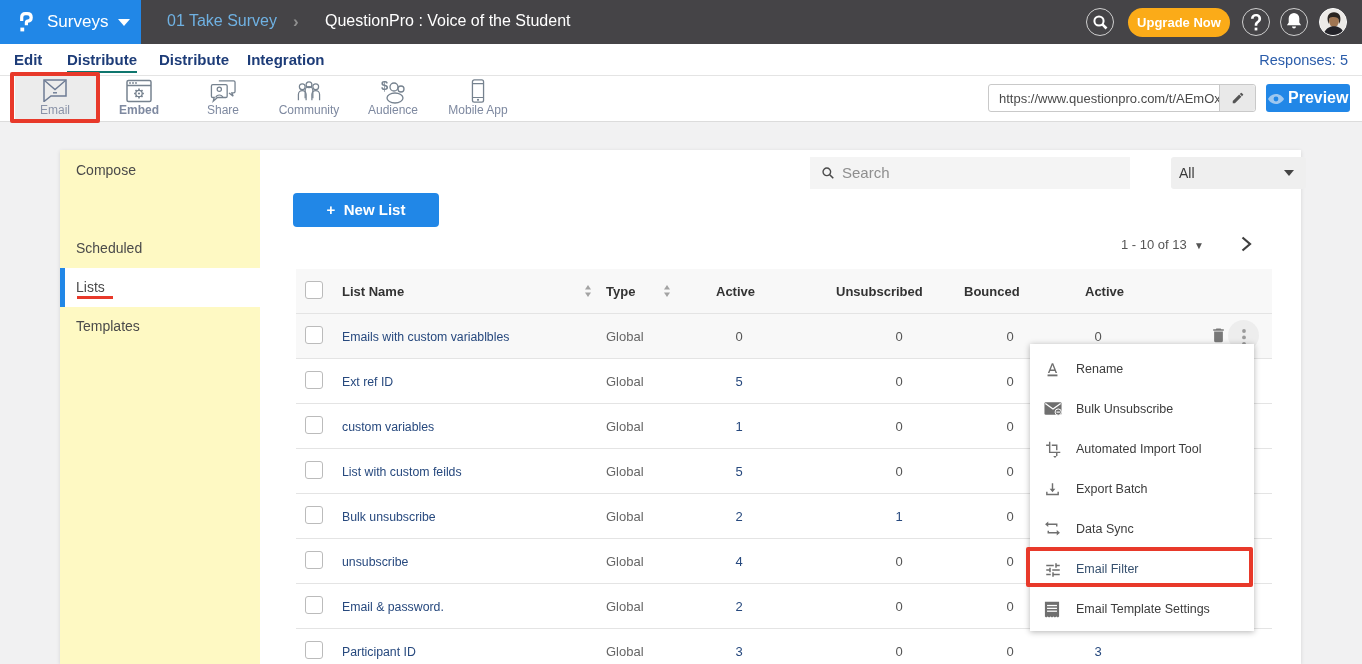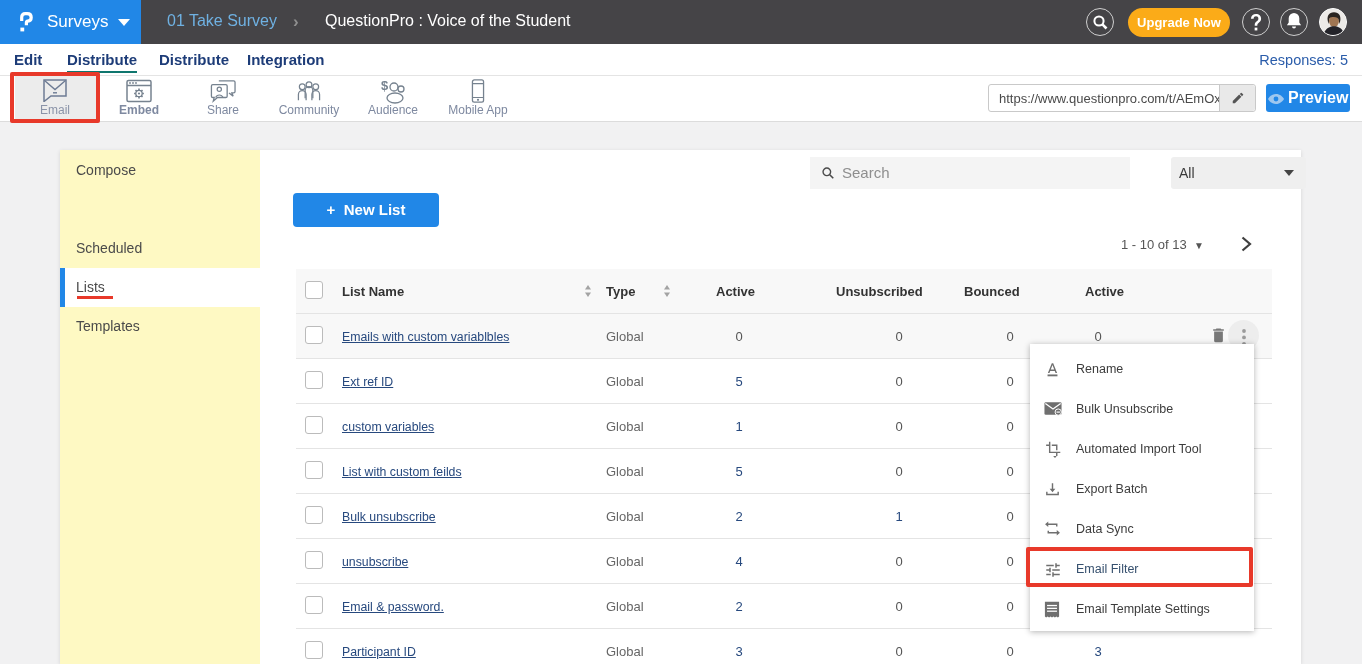--- a/index.html
+++ b/index.html
@@ -49,21 +49,21 @@
 .alldd .t { position:absolute; left:8px; top:8px; font-size:14px; color:#3a3a3a; }
 .alldd .c { position:absolute; right:12px; top:13px; width:0; height:0; border-left:5px solid transparent; border-right:5px solid transparent; border-top:6px solid #444; }
 .newlist { position:absolute; left:33px; top:43px; width:146px; height:34px; background:#2187e7; border-radius:4px; color:#fff; text-align:center; line-height:34px; font-size:15px; font-weight:bold; }
 .pager { position:absolute; left:861px; top:87px; font-size:13px; color:#555; }
 .chev { position:absolute; }
 
 
 .thead { position:absolute; left:36px; top:119px; width:976px; height:44px; background:#f8f8f8; font-weight:bold; font-size:13px; color:#333; }
 .trow { position:absolute; left:36px; width:976px; height:45px; border-top:1px solid #e4e4e4; font-size:13px; }
 .cb { position:absolute; left:9px; top:12px; width:18px; height:18px; border:1px solid #bbb; border-radius:3px; background:#fff; }
-.lname { position:absolute; left:46px; top:16px; font-size:12.3px; color:#27497e;text-decoration:underline; }
+.lname { position:absolute; left:46px; top:16px; font-size:12.3px; color:#27497e; }
 .gtype { position:absolute; left:310px; top:15px; color:#666; }
 .num { position:absolute; top:15px; width:40px; text-align:center; }
 .blue { color:#27497e; }
 .grey { color:#555; }
 
 
 .menu { position:absolute; left:1030px; top:344px; width:224px; height:287px; background:#fff; box-shadow:0 1px 6px rgba(0,0,0,0.3); z-index:30; }
 .mitem { position:absolute; left:0; width:224px; height:40px; }
 .mitem .ic { position:absolute; left:14px; top:11px; }
 .mitem .lb { position:absolute; left:46px; top:12px; font-size:12.5px; color:#3c3c3c; }

